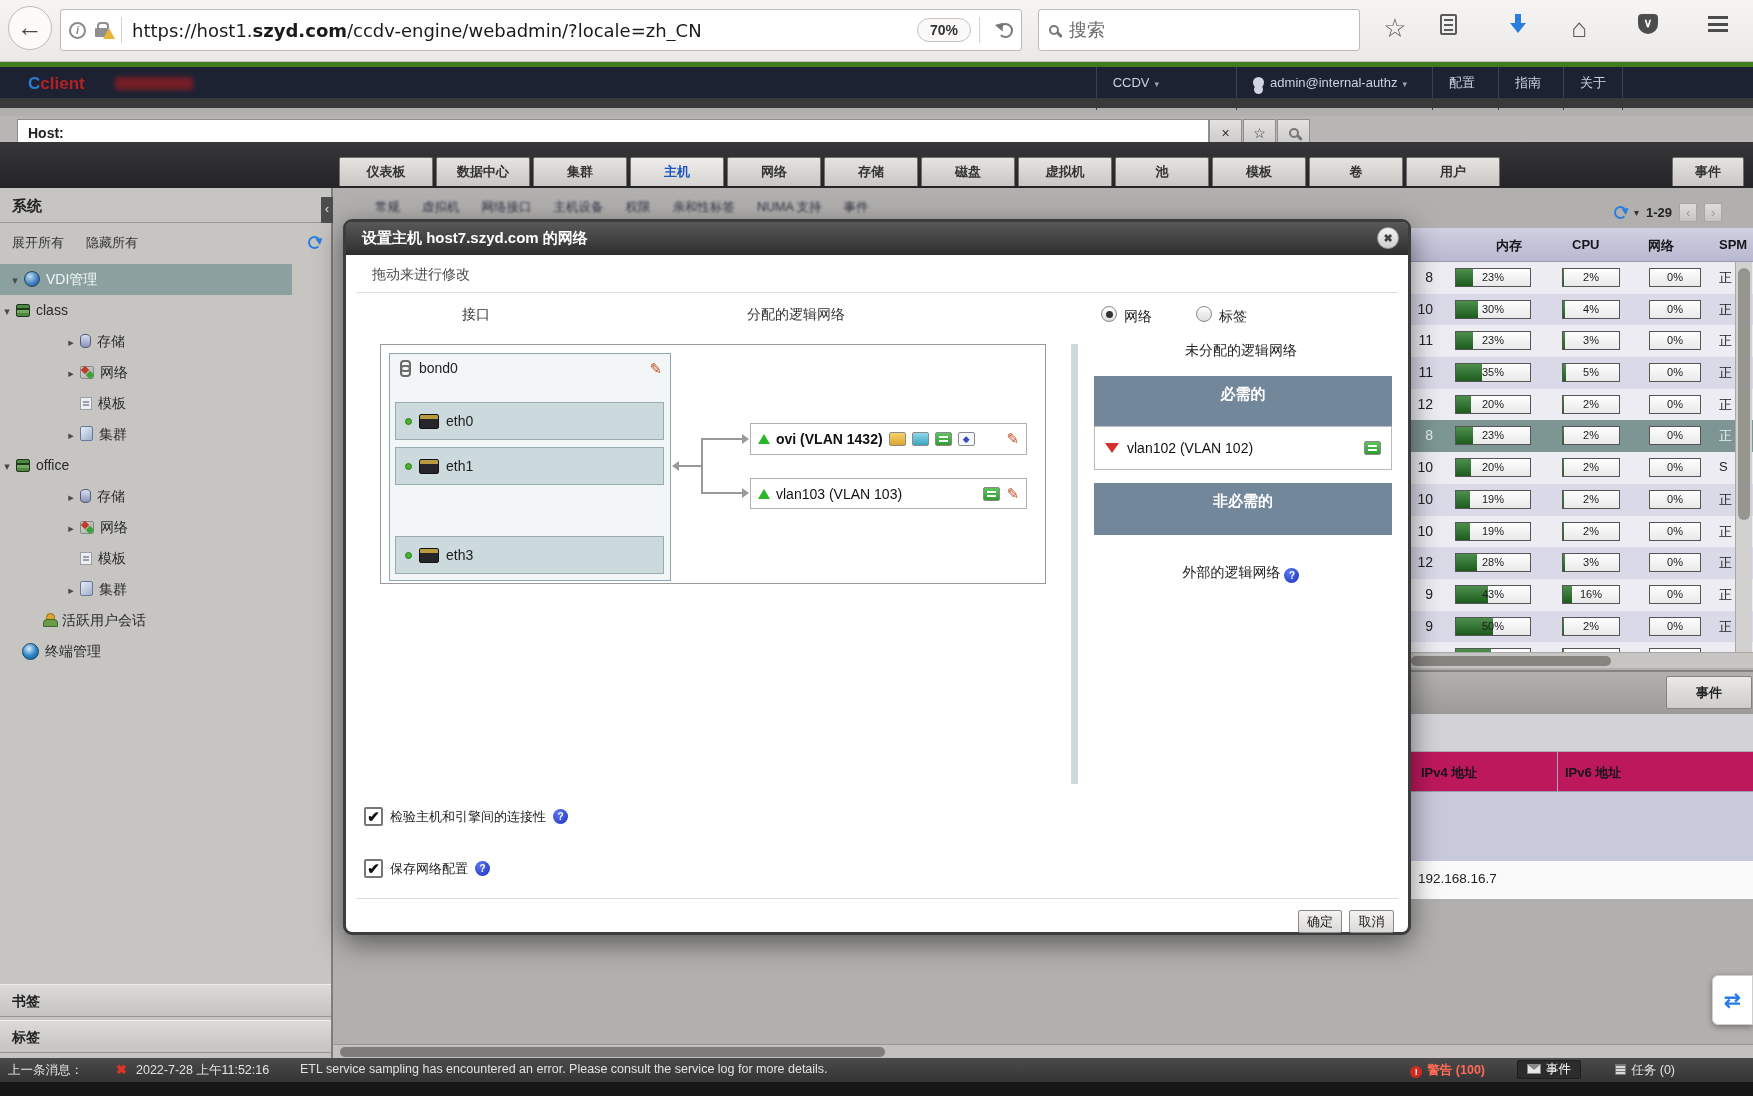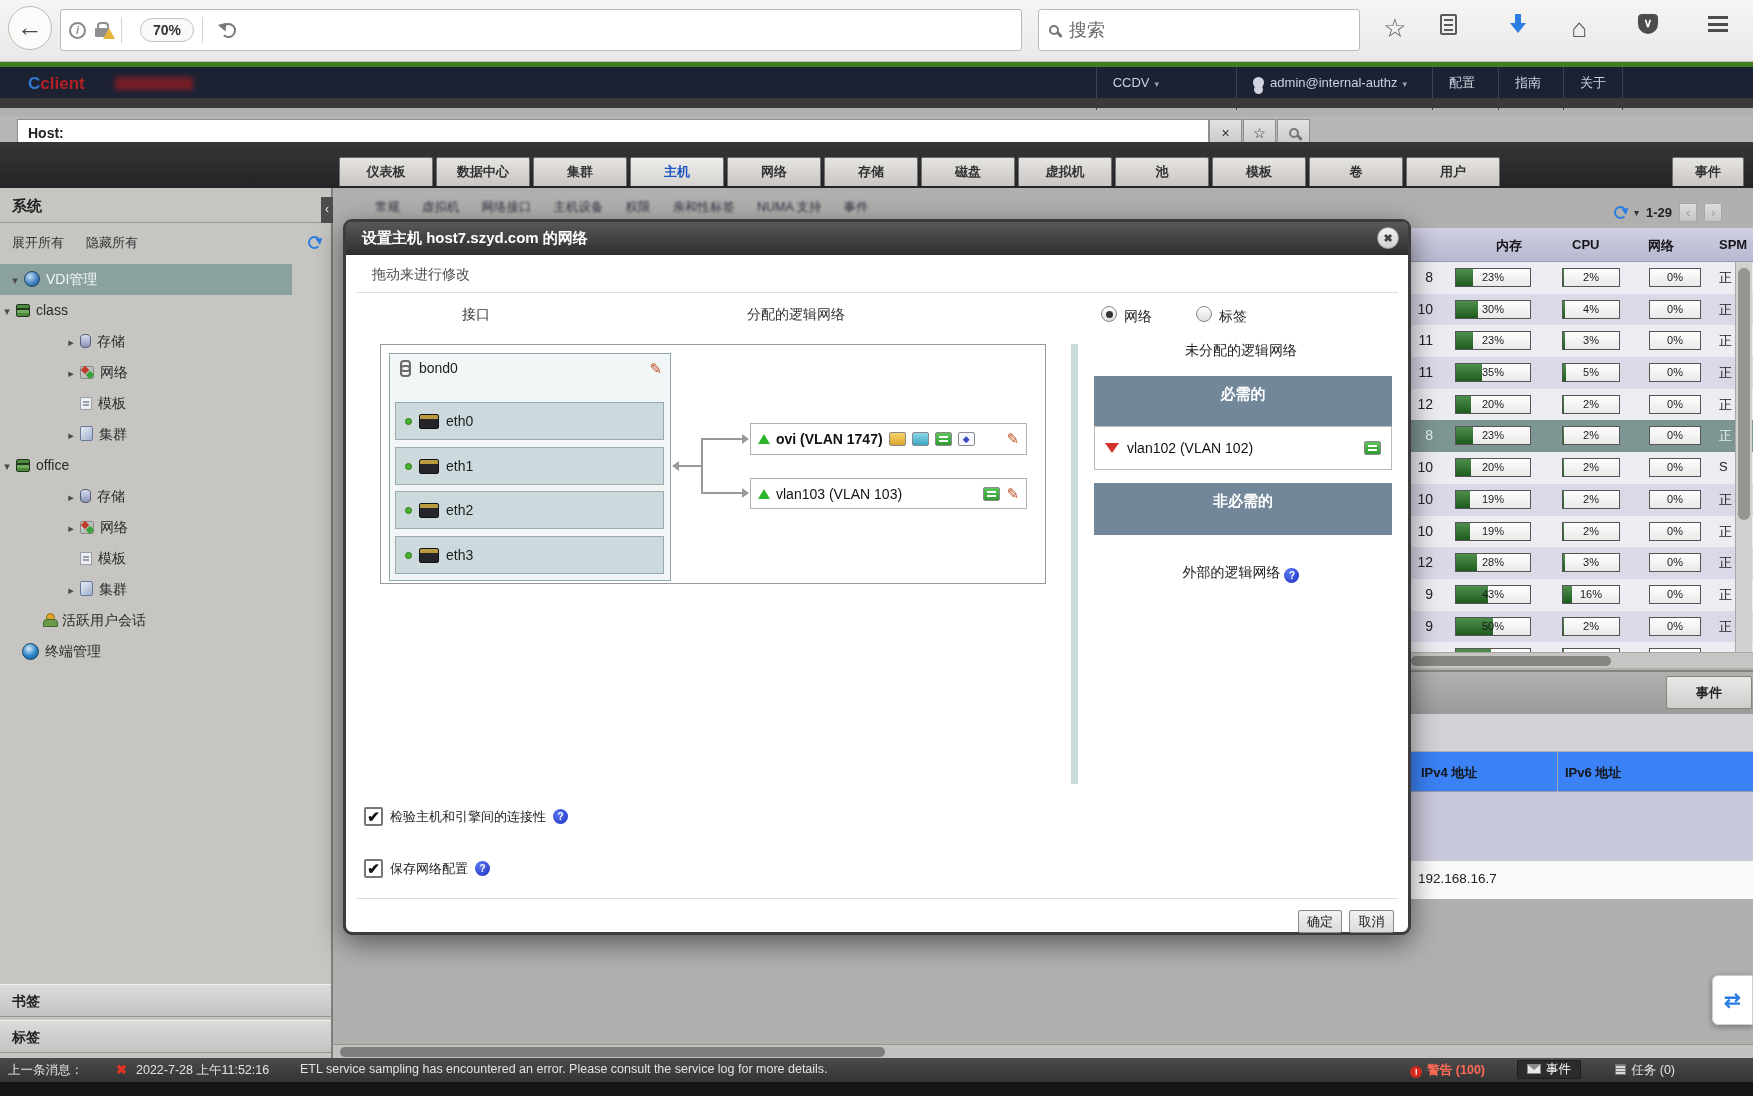--- a/index.html
+++ b/index.html
@@ -140,21 +140,21 @@
   #vscroll .thumb { position:absolute; left:2px; top:6px; width:12px; height:252px; background:#96958f; border-radius:6px; }
   #gh-scroll { left:1333px; top:652px; width:420px; height:16px; background:#c6c5c3; border-top:1px solid #a8a7a5; }
   #gh-scroll .thumb { position:absolute; left:78px; top:3px; width:200px; height:10px; background:#85847f; border-radius:5px; }
 
   
   #events-band { left:1333px; top:670px; width:420px; height:44px; background:linear-gradient(#b2b1af,#9c9b99);
     border-top:2px solid #85847f; }
   #events-btn { left:1666px; top:676px; width:86px; height:33px; background:linear-gradient(#eae9e7,#cecdcb);
     border:1px solid #85847f; border-radius:2px; text-align:center; line-height:31px; font-size:13px; font-weight:bold; color:#222; }
   #detail-band { left:1333px; top:714px; width:420px; height:38px; background:#d3d2d7; border-bottom:1px solid #b0afb4; }
-  #detail-hdr { left:1333px; top:752px; width:420px; height:40px; background:#3b82f6; border-bottom:1px solid #9a9ab0;
+  #detail-hdr { left:1333px; top:752px; width:420px; height:40px; background:#be185d; border-bottom:1px solid #9a9ab0;
     font-size:13px; font-weight:bold; color:#15151a; }
   #detail-hdr span { position:absolute; top:12px; }
   #detail-hdr .colsep { position:absolute; left:224px; top:0; width:1px; height:40px; background:#a4a4bc; }
   #detail-row { left:1333px; top:792px; width:420px; height:69px; background:#c9c9dc; }
   #detail-white { left:1333px; top:861px; width:420px; height:38px; background:#fafafa; }
   #ipv4-val { position:absolute; left:85px; top:10px; font-size:13.5px; color:#222; }
 
   
   #main-hscroll { left:333px; top:1044px; width:1420px; height:14px; background:#c2c1bf; border-top:1px solid #98978f; }
   #main-hscroll .thumb { position:absolute; left:7px; top:2px; width:545px; height:10px; background:#7e7d7b; border-radius:5px; }
@@ -243,20 +243,21 @@
 <body>
 
 <div id="screen">
 
   <div id="chrome" class="abs">
     <div id="back-btn" class="abs">←</div>
     <div id="url-field" class="abs">
       <span class="info-ic">i</span>
       <span class="lock"></span>
       <span class="url-sep"></span>
+      <span id="url-text"><span>https://host1.</span><span class="dom">szyd.com</span><span>/ccdv-engine/webadmin/?locale=zh_CN</span></span>
       <span id="zoom-pill">70%</span>
       <span class="url-sep"></span>
       <span class="reload-ic"></span>
     </div>
     <div id="search-field" class="abs">
       <span class="mag"></span>
       <span>搜索</span>
     </div>
     <div class="abs chrome-ic" style="left:1378px;font-size:26px;">☆</div>
     <div class="abs clip-ic"></div>
@@ -600,43 +601,38 @@
       <div class="nic-row" style="top:48px;">
           <span class="dot"></span>
           <span class="ic-nic"></span>
           <span>eth0</span>
         </div>
       <div class="nic-row" style="top:93px;">
           <span class="dot"></span>
           <span class="ic-nic"></span>
           <span>eth1</span>
         </div>
-      <div class="nic-row" style="top:137px;">
-          <span class="dot"></span>
-          <span class="ic-nic"></span>
-          <span>eth2</span>
-        </div>
       <div class="nic-row" style="top:182px;">
           <span class="dot"></span>
           <span class="ic-nic"></span>
           <span>eth3</span>
         </div>
     </div>
 
     <div class="conn" style="left:355px;top:216px;width:2px;height:56px;"></div>
     <div class="conn" style="left:355px;top:216px;width:42px;height:2px;"></div>
     <div class="conn-arrow-r" style="left:396px;top:212px;"></div>
     <div class="conn" style="left:355px;top:270px;width:42px;height:2px;"></div>
     <div class="conn-arrow-r" style="left:396px;top:266px;"></div>
     <div class="conn" style="left:333px;top:243px;width:23px;height:2px;"></div>
     <div class="conn-arrow-l" style="left:326px;top:239px;"></div>
 
     <div class="net-box" style="top:201px;height:32px;">
       <span class="tri-up"></span>
-      <span class="net-name b">ovi (VLAN 1747)</span>
+      <span class="net-name b">ovi (VLAN 1432)</span>
       <span class="badge mgmt"></span>
       <span class="badge display"></span>
       <span class="badge vm"></span>
       <span class="badge sync">◆</span>
       <span class="pencil" style="margin-left:auto;">✎</span>
     </div>
     <div class="net-box" style="top:256px;height:31px;">
       <span class="tri-up"></span>
       <span class="net-name">vlan103 (VLAN 103)</span>
       <span class="badge vm" style="margin-left:auto;"></span>

